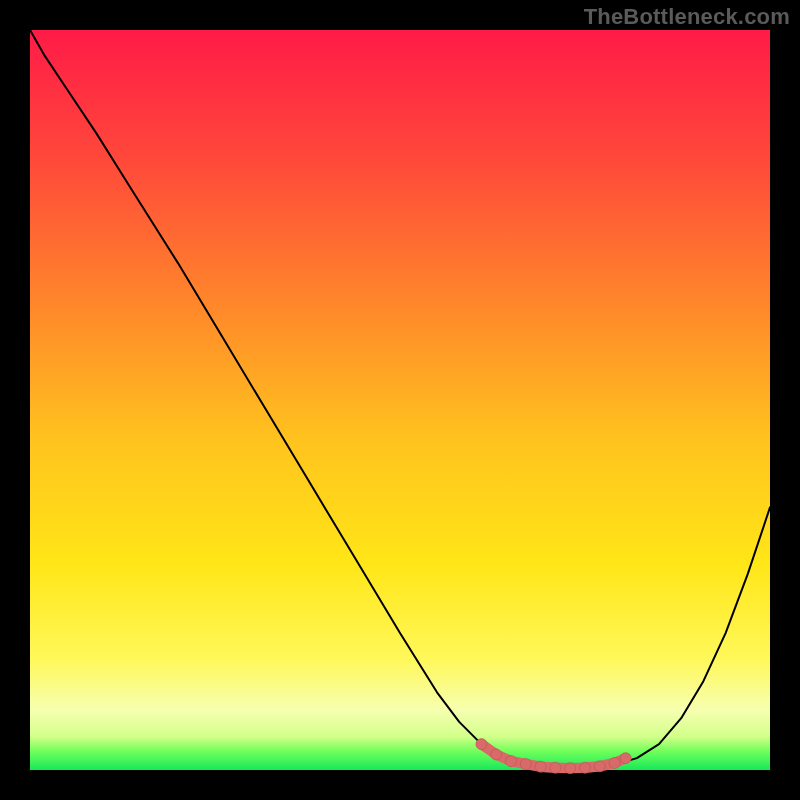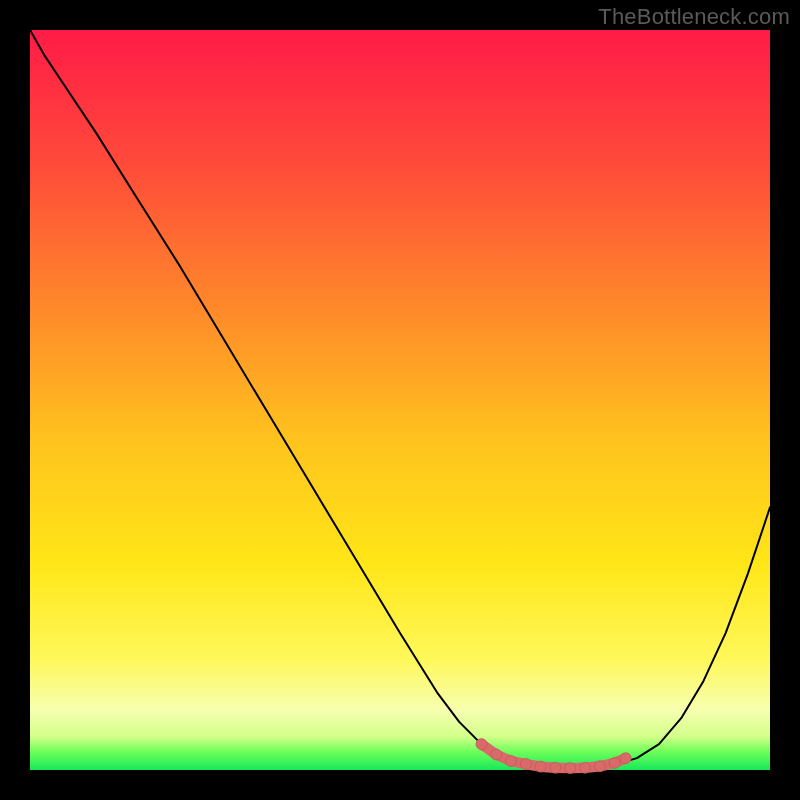--- a/index.html
+++ b/index.html
@@ -15,21 +15,21 @@
     position: relative;
     width: 800px;
     height: 800px;
   }
   .watermark {
     position: absolute;
     top: 4px;
     right: 10px;
     color: #5a5a5a;
     font-size: 22px;
-    font-weight: 400;
+    font-weight: 700;
     letter-spacing: 0.2px;
     z-index: 5;
     user-select: none;
   }
   svg.chart {
     position: absolute;
     top: 0;
     left: 0;
   }
 </style>

